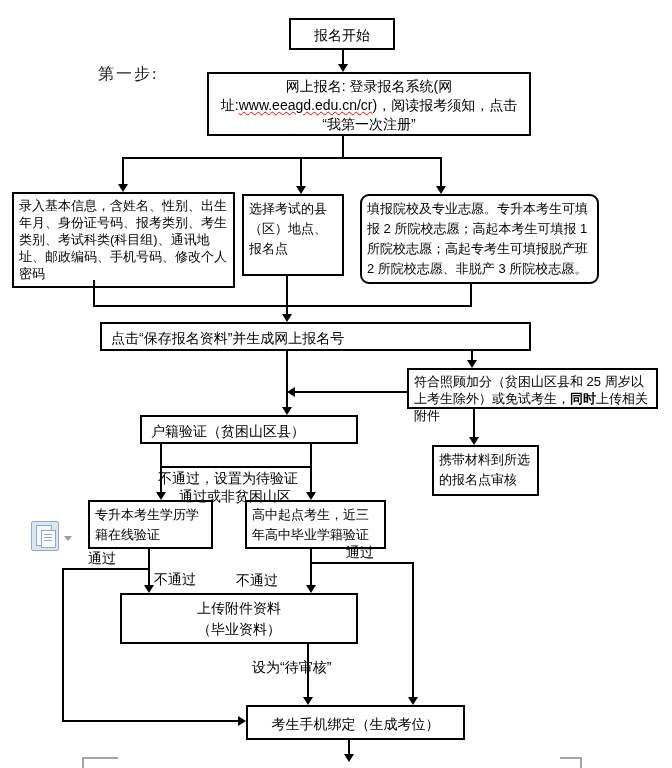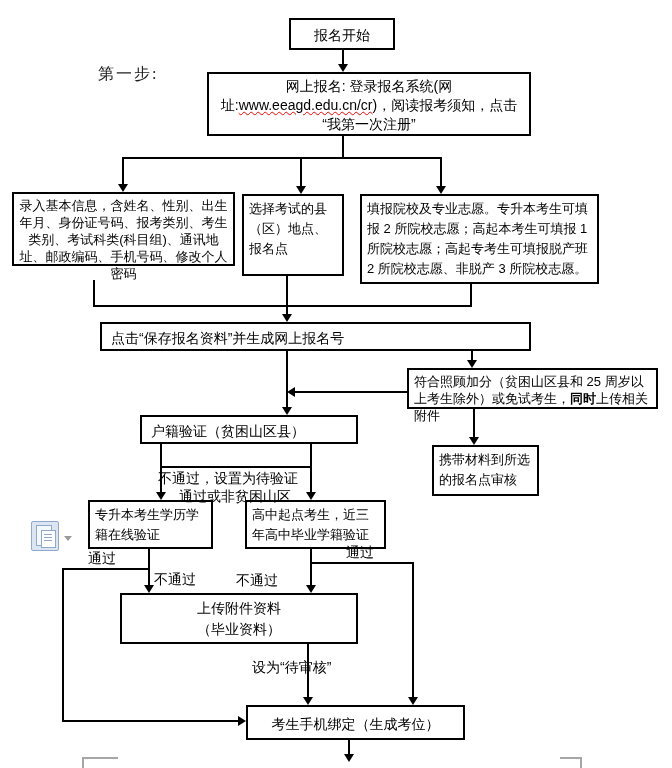--- a/index.html
+++ b/index.html
@@ -47,25 +47,25 @@
   <div class="step" style="left:98px;top:64px;">第一步:</div>
 
   <div class="node center" style="left:289px;top:18px;width:106px;height:32px;line-height:25px;">报名开始</div>
 
   <div class="node center" style="left:207px;top:72px;width:324px;height:64px;line-height:19px;">
     <div>网上报名: 登录报名系统(网</div>
     <div><span>址:</span><span class="url">www.eeagd.edu.cn/cr</span><span>)，阅读报考须知，点击</span></div>
     <div>“我第一次注册”</div>
   </div>
 
-  <div class="node" style="left:12px;top:192px;width:223px;height:74px;font-size:13px;line-height:17px;text-align:center;">录入基本信息，含姓名、性别、出生年月、身份证号码、报考类别、考生类别、考试科类(科目组)、通讯地址、邮政编码、手机号码、修改个人密码</div>
+  <div class="node" style="left:12px;top:192px;width:223px;height:96px;font-size:13px;line-height:17px;">录入基本信息，含姓名、性别、出生年月、身份证号码、报考类别、考生类别、考试科类(科目组)、通讯地址、邮政编码、手机号码、修改个人密码</div>
 
   <div class="node" style="left:242px;top:194px;width:102px;height:82px;font-size:13px;line-height:20px;">选择考试的县（区）地点、报名点</div>
 
-  <div class="node" style="left:360px;top:194px;width:239px;height:90px;font-size:13px;line-height:20px;">填报院校及专业志愿。专升本考生可填报 2 所院校志愿；高起本考生可填报 1 所院校志愿；高起专考生可填报脱产班 2 所院校志愿、非脱产 3 所院校志愿。</div>
+  <div class="node" style="left:360px;top:194px;width:239px;height:90px;font-size:13px;line-height:20px;border-radius:9px;">填报院校及专业志愿。专升本考生可填报 2 所院校志愿；高起本考生可填报 1 所院校志愿；高起专考生可填报脱产班 2 所院校志愿、非脱产 3 所院校志愿。</div>
 
   <div class="node" style="left:100px;top:322px;width:431px;height:29px;line-height:22px;padding-left:9px;">点击“保存报名资料”并生成网上报名号</div>
 
   <div class="node" style="left:407px;top:368px;width:251px;height:41px;font-size:13px;line-height:17px;"><span>符合照顾加分（贫困山区县和 25 周岁以上考生除外）或免试考生，</span><span class="bold">同时</span><span>上传相关附件</span></div>
 
   <div class="node" style="left:140px;top:415px;width:218px;height:29px;line-height:22px;padding-left:9px;">户籍验证（贫困山区县）</div>
 
   <div class="node" style="left:432px;top:445px;width:107px;height:51px;font-size:13px;line-height:20px;">携带材料到所选的报名点审核</div>
 
   <div class="node" style="left:245px;top:500px;width:141px;height:49px;font-size:13px;line-height:20px;">高中起点考生，近三年高中毕业学籍验证</div>

